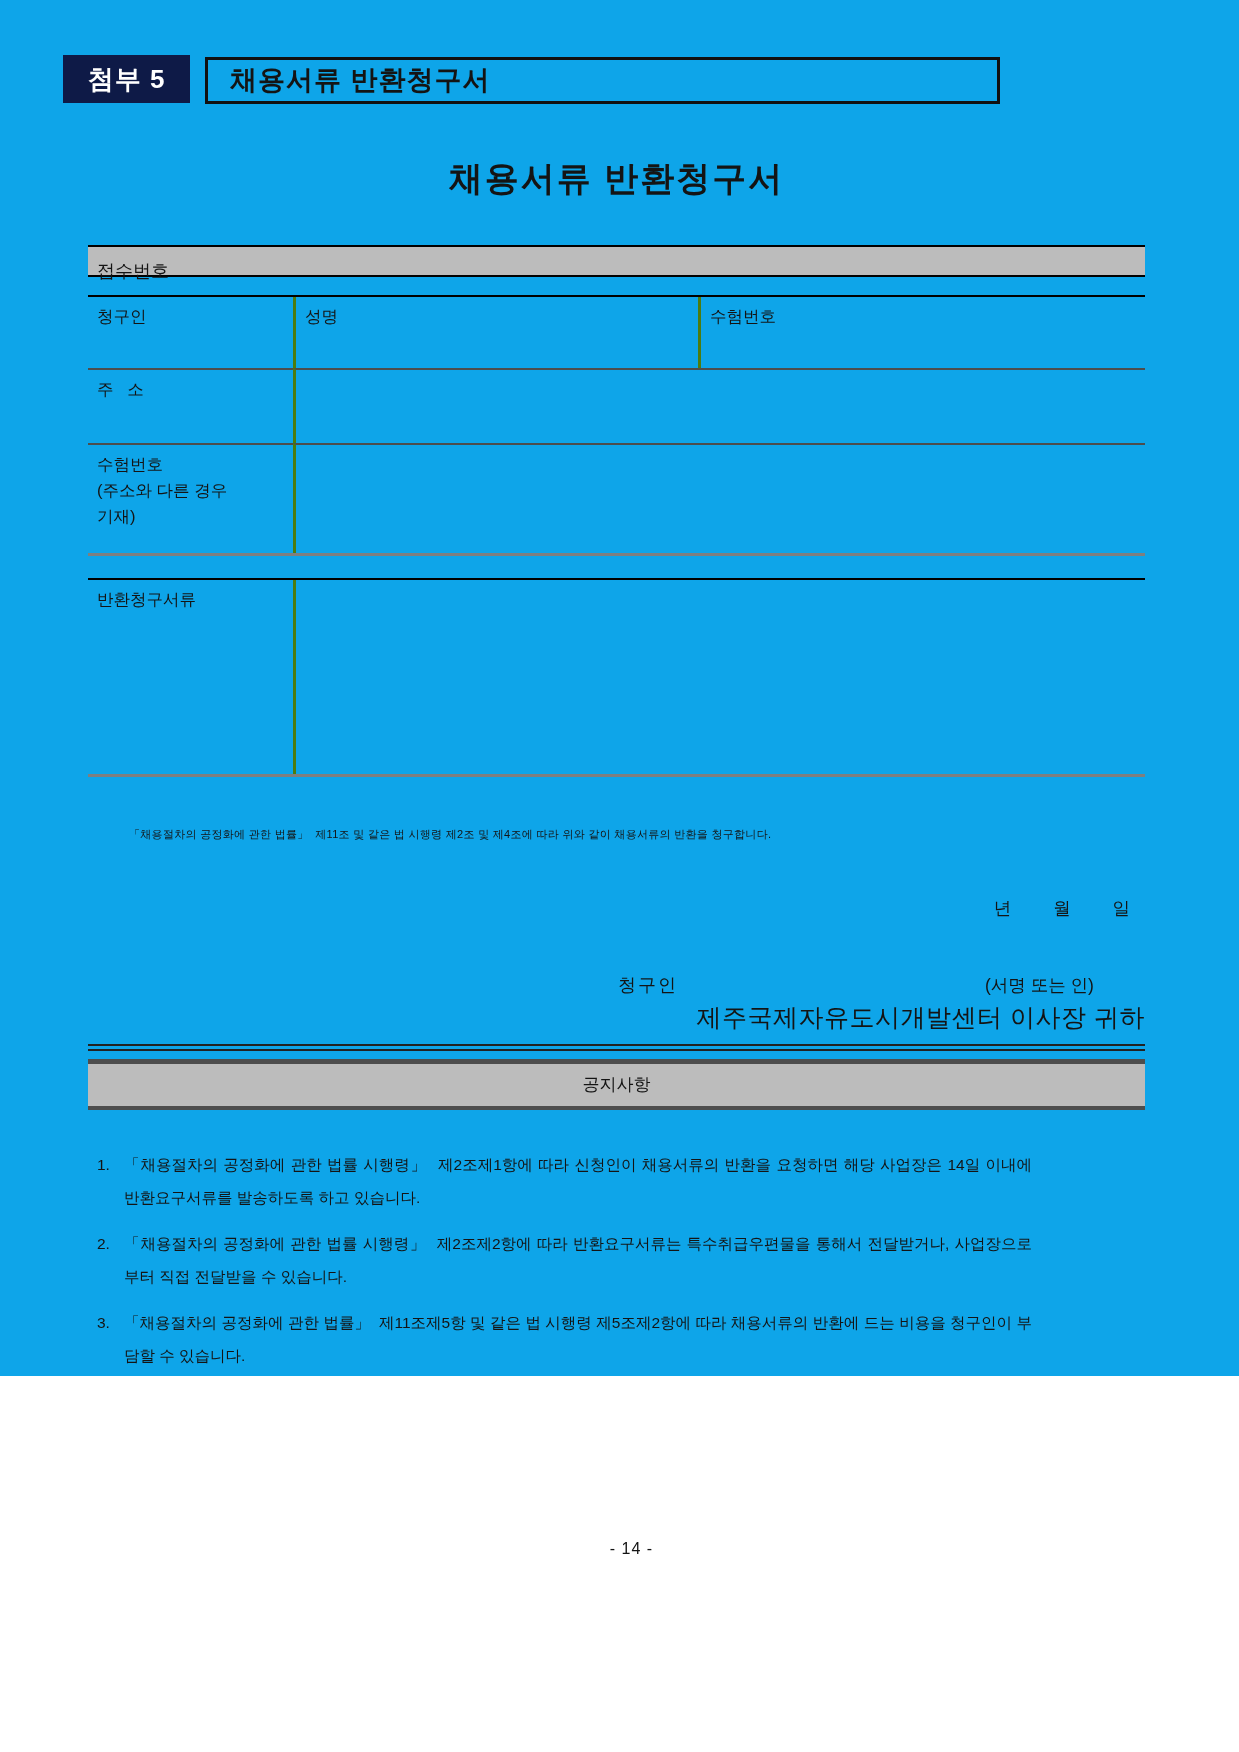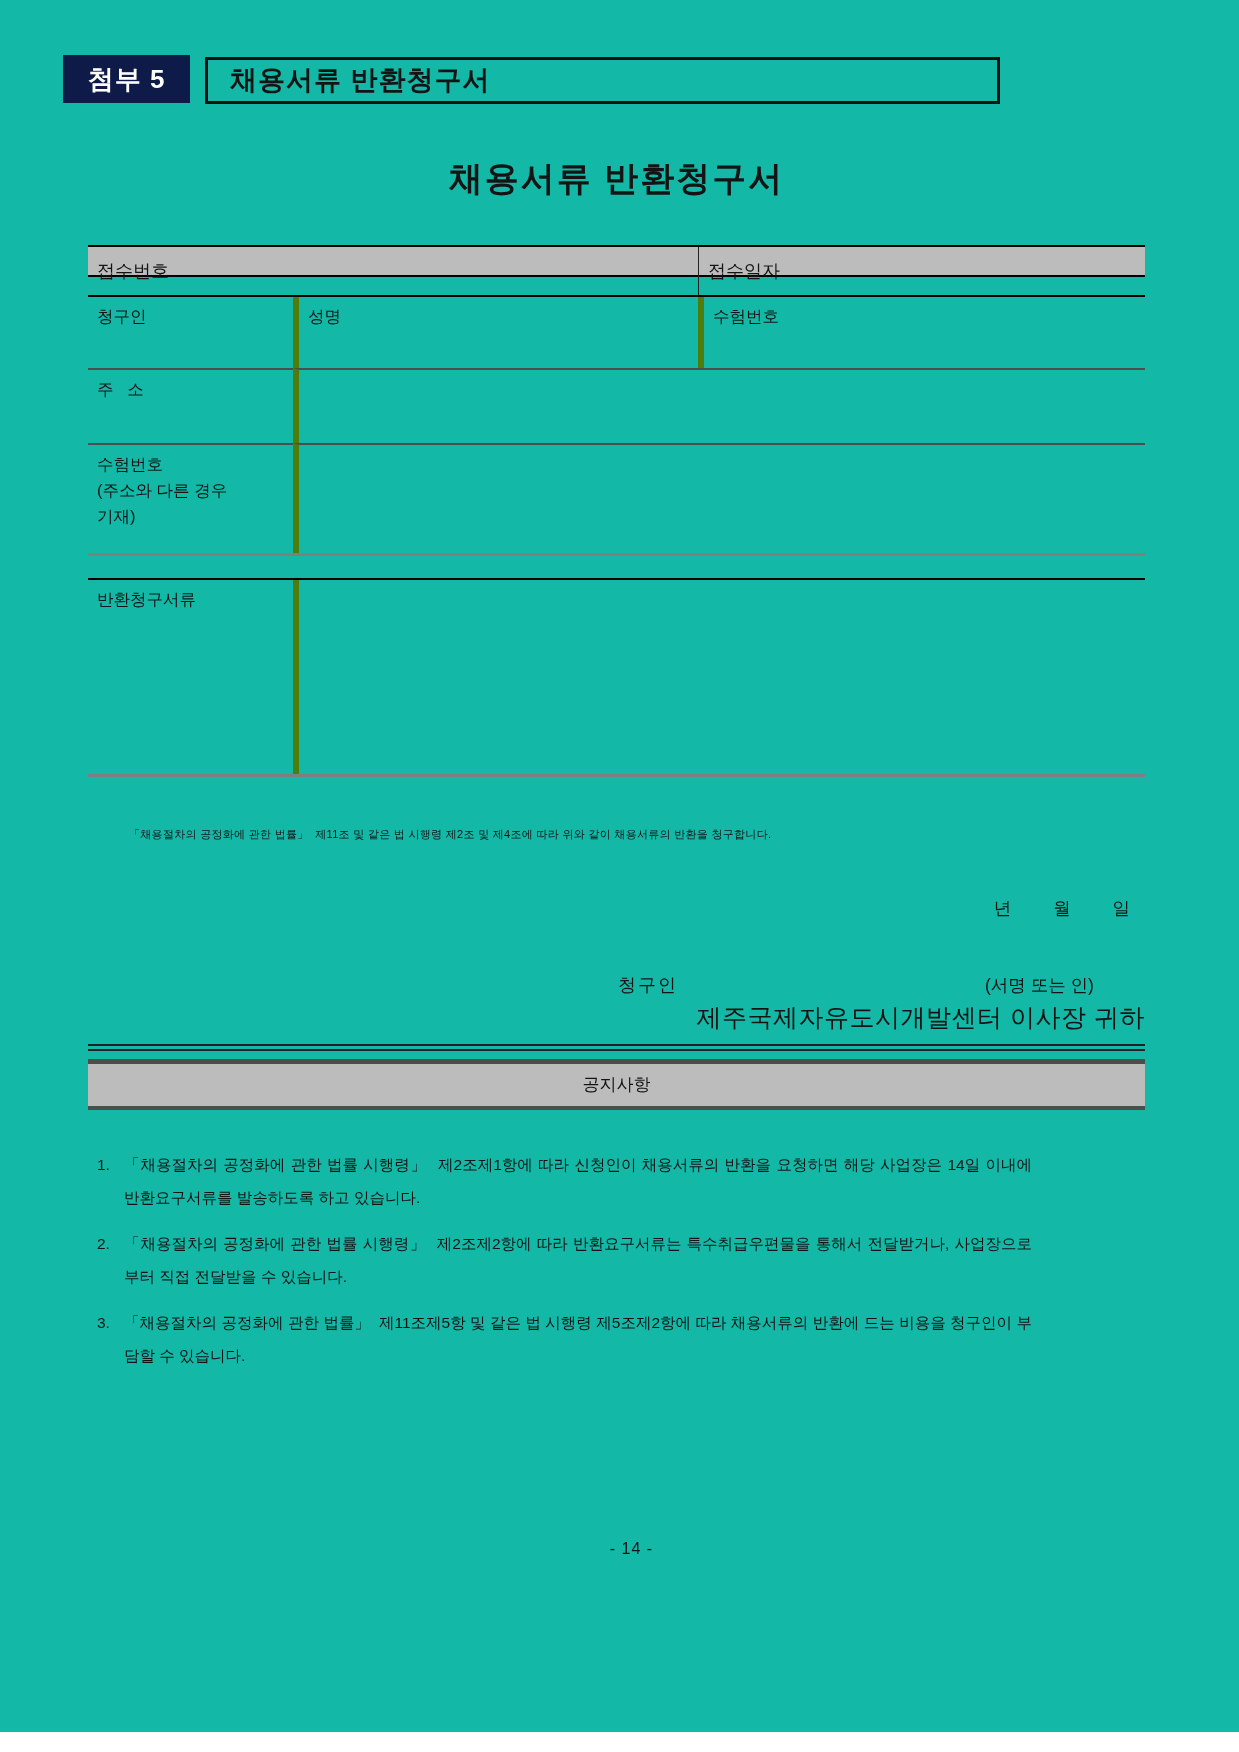--- a/index.html
+++ b/index.html
@@ -1,21 +1,21 @@
 <!DOCTYPE html>
 <html><head>
 <meta charset="utf-8">
 <style>
   html,body { margin:0; padding:0; background:#ffffff; }
   body {
     width:1239px; height:1752px; position:relative;
     font-family:"Liberation Sans","DejaVu Sans",sans-serif;
     color:#141414;
   }
-  #page { position:absolute; inset:0; width:1239px; height:1732px; background:#14b8a6; }
+  #page { position:absolute; inset:0; width:1239px; height:1376px; background:#0ea5e9; }
 
   
   .hdr-badge {
     position:absolute; left:63px; top:55px; width:127px; height:48px;
     background:#0e1a47; color:#ffffff; text-align:center;
     font-size:26px; font-weight:700; line-height:48px; letter-spacing:1px;
   }
   .hdr-box {
     position:absolute; left:205px; top:57px; width:795px; height:47px;
     border:3px solid #111; box-sizing:border-box;
@@ -41,21 +41,21 @@
 
   
   .tbl {
     position:absolute; left:88px; width:1057px; display:grid;
     box-sizing:border-box;
     border-top:2px solid #000; border-bottom:3px solid #7f7f7f;
   }
   .main { top:295px; grid-template-columns:205px 405px 447px; grid-template-rows:71px 75px 110px; }
   .docs { top:578px; grid-template-columns:205px 852px; grid-template-rows:194px; }
   .cell { box-sizing:border-box; padding:6px 9px; font-size:16.5px; line-height:26px; }
-  .bl { border-left:6px solid #4d7c0f; }
+  .bl { border-left:3px solid #4d7c0f; }
   .bt { border-top:2px solid #4d4d4d; }
   .span2 { grid-column:2 / span 2; }
   .skip-note { margin-top:9px; padding-left:75px; }
 
   
   .declaration {
     position:absolute; left:97px; top:791px; width:925px; margin:16px;
     font-size:11px; line-height:54px; text-align:justify; text-indent:16px;
     letter-spacing:0.3px;
   }
@@ -115,23 +115,20 @@
   <div class="hdr-box">
     <span>채용서류 반환청구서</span>
   </div>
 
   <h1 class="form-title">채용서류 반환청구서</h1>
 
   <div class="receipt">
     <div class="rcell">
       <span>접수번호</span>
     </div>
-    <div class="rcell">
-      <span>접수일자</span>
-    </div>
   </div>
 
   <div class="tbl main">
     <div class="cell">
       <span>청구인</span>
     </div>
     <div class="cell bl">
       <span>성명</span>
     </div>
     <div class="cell bl">

